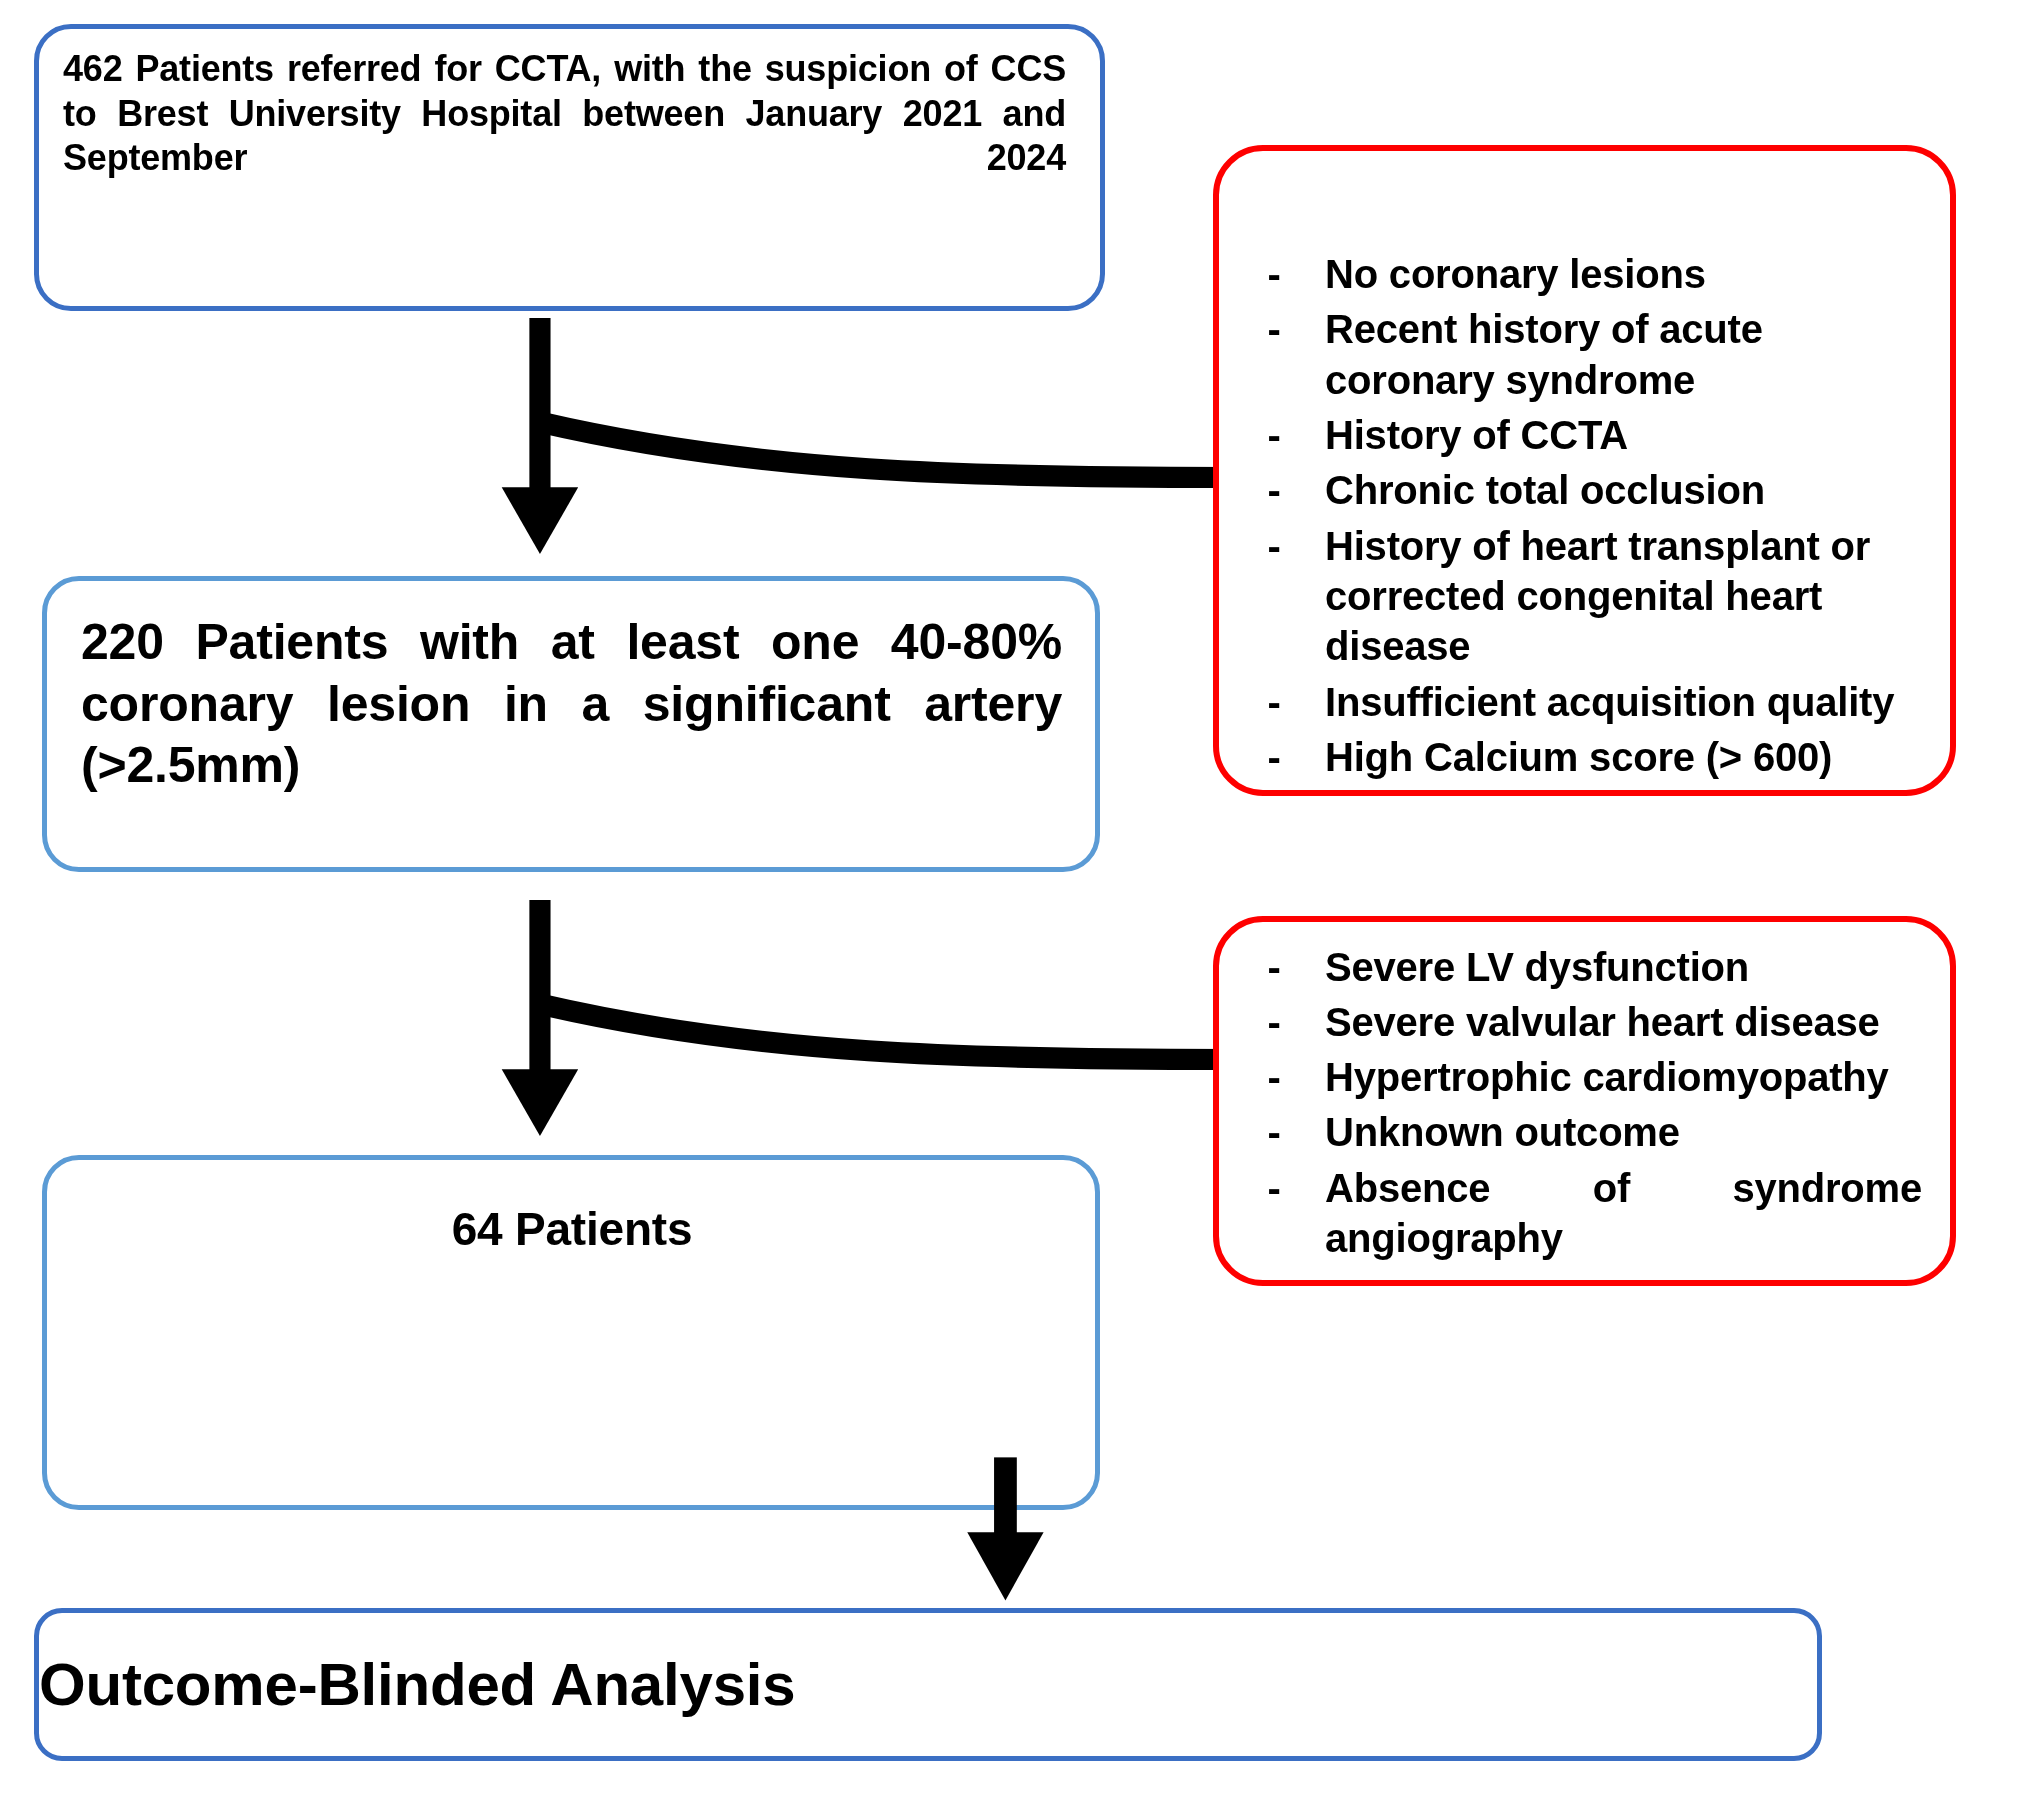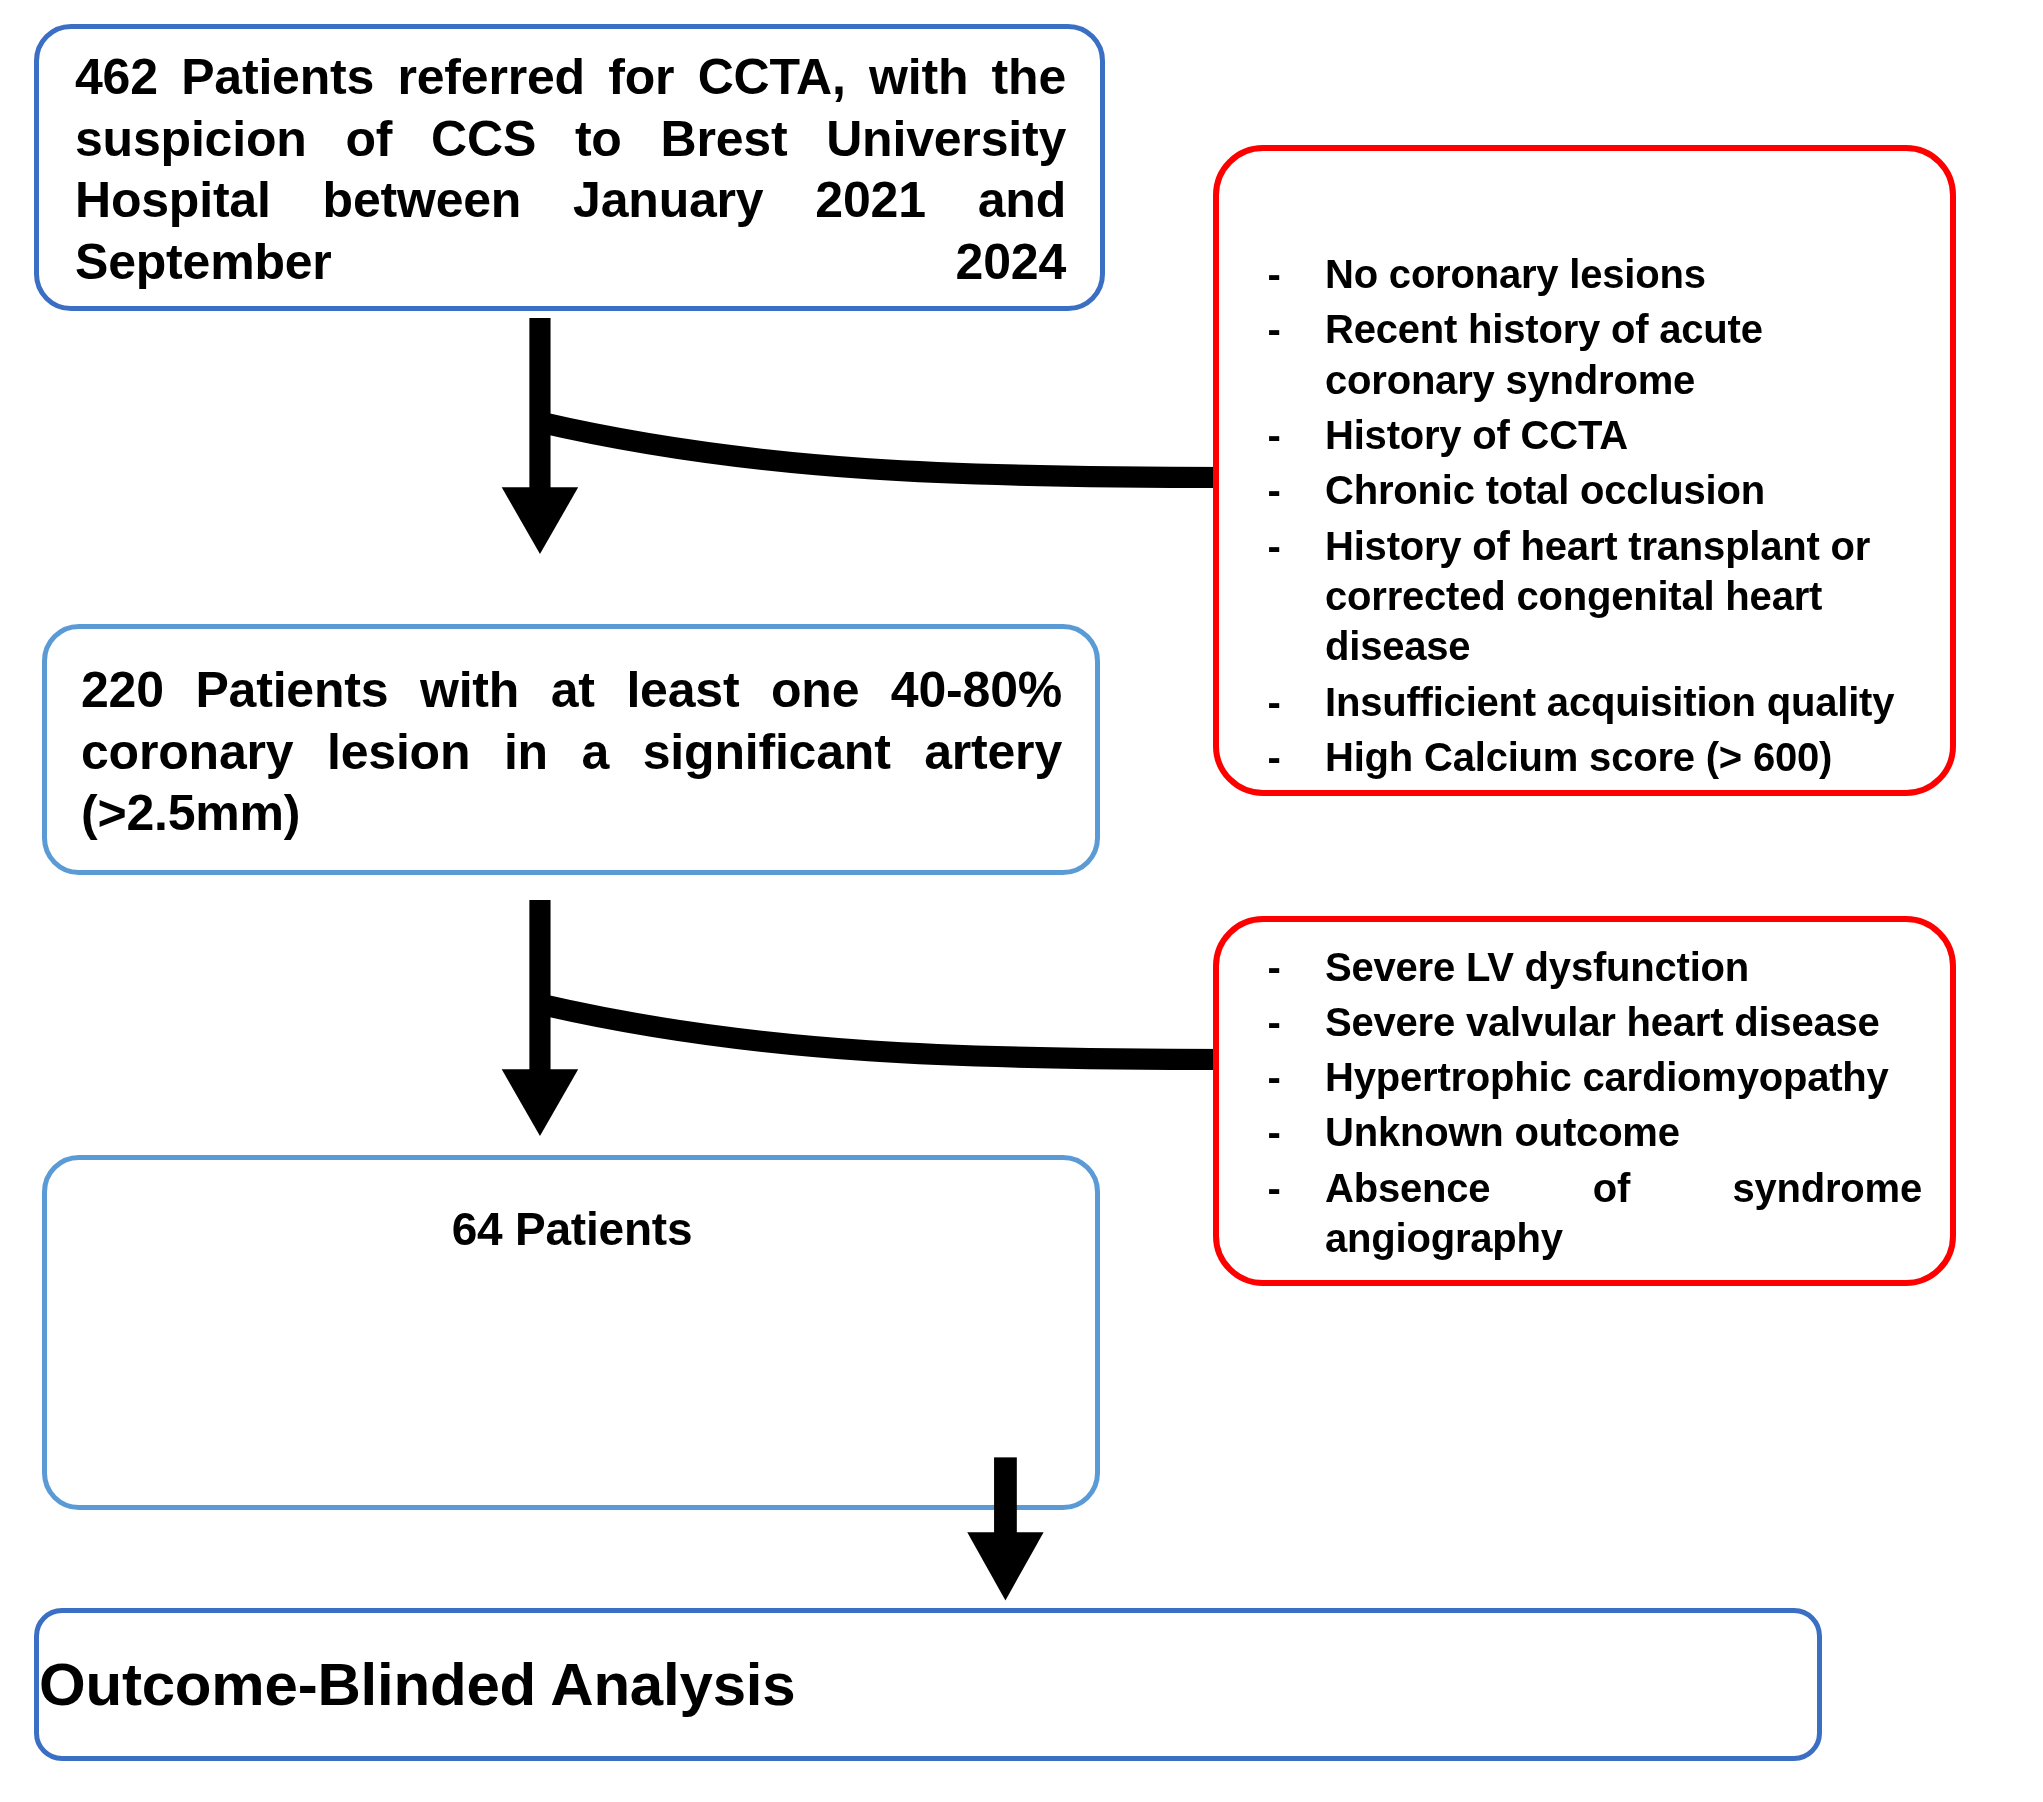--- a/index.html
+++ b/index.html
@@ -34,33 +34,33 @@
     color: #000000;
     font-weight: bold;
     line-height: 1.23;
     letter-spacing: -0.2px;
     -webkit-font-smoothing: antialiased;
   }
 
   
   #box-cohort-initial { left: 34px; top: 24.4px; width: 1071px; height: 287px; }
   #box-cohort-initial .box-text {
-    left: 36px; right: 34px; top: 18px;
-    font-size: 50px;
+    left: 24px; right: 34px; top: 18px;
+    font-size: 36px;
     text-align: justify;
     text-justify: inter-word;
   }
   #box-cohort-initial .box-text::after {
     content: "";
     display: inline-block;
     width: 100%;
   }
 
   
-  #box-cohort-screened { left: 42px; top: 624px; width: 1058px; height: 251px; }
+  #box-cohort-screened { left: 42px; top: 576px; width: 1058px; height: 296px; }
   #box-cohort-screened .box-text {
     left: 34px; right: 33px; top: 31px;
     font-size: 50px;
     text-align: justify;
     text-justify: inter-word;
   }
   #box-cohort-screened .box-text::after {
     content: "";
     display: inline-block;
     width: 100%;

